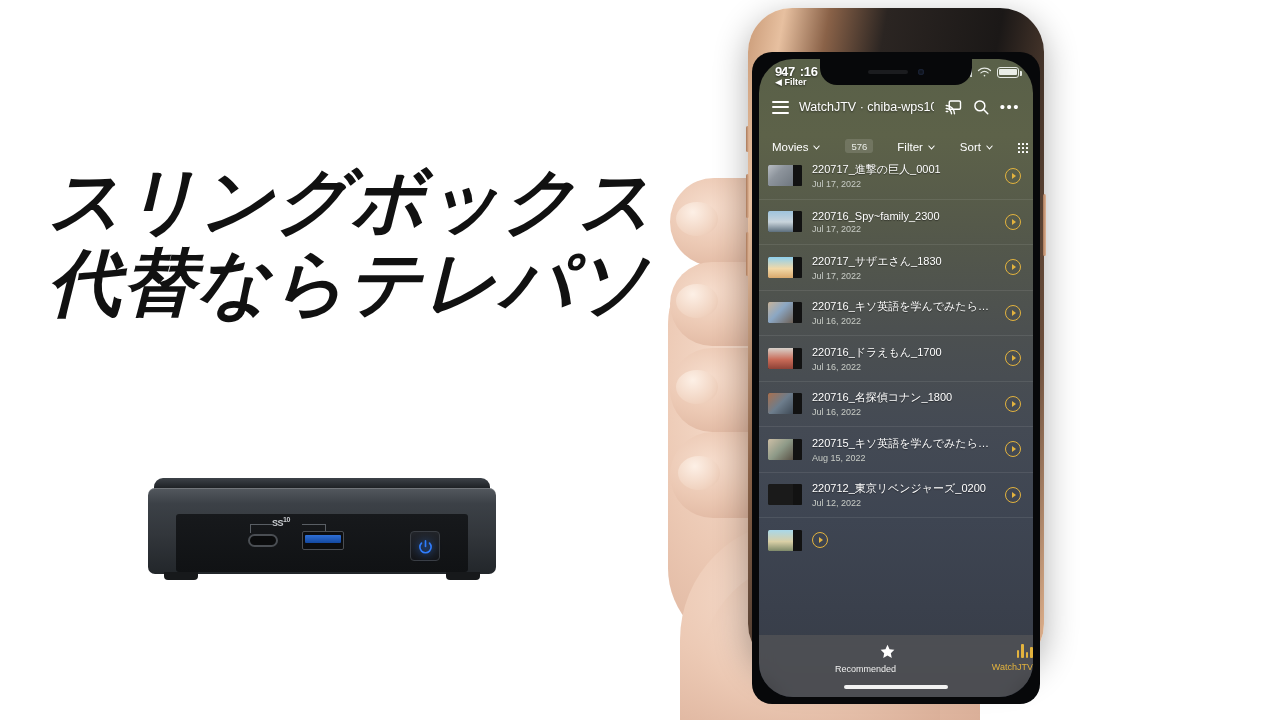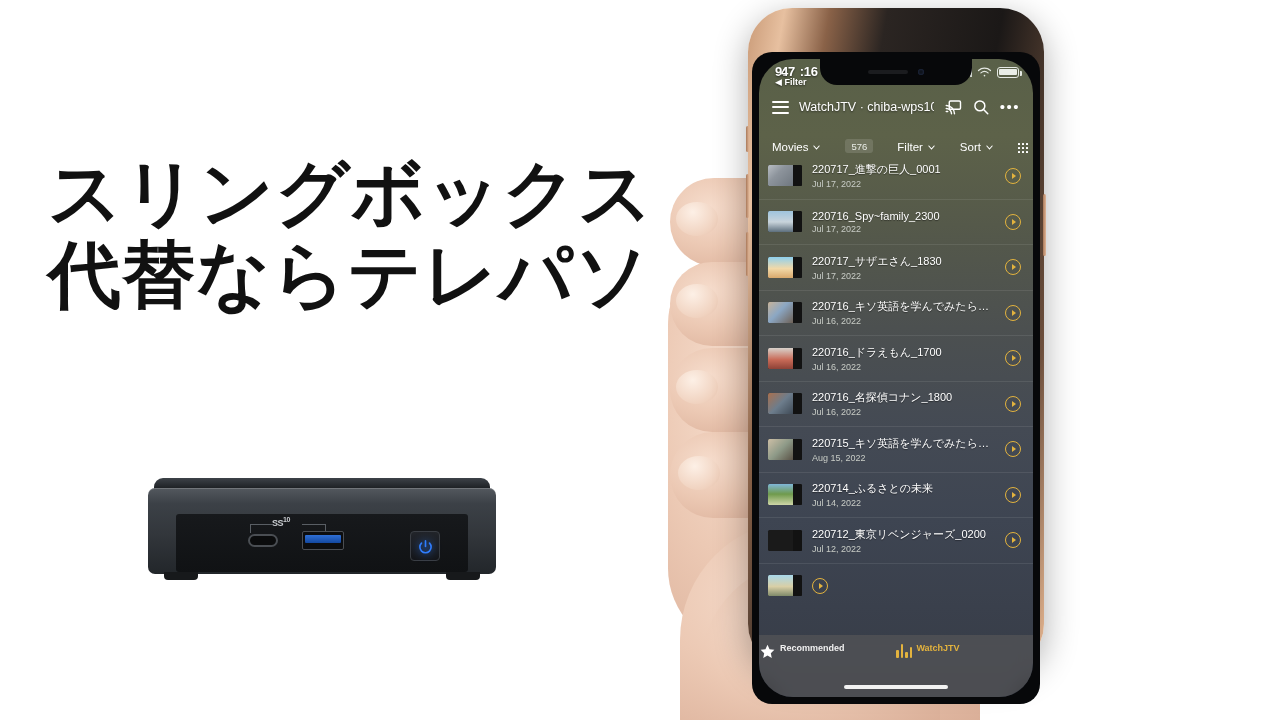--- a/index.html
+++ b/index.html
@@ -6,24 +6,25 @@
   html, body {
     width: 1280px; height: 720px;
     background: #ffffff;
     font-family: "Liberation Sans", "DejaVu Sans", sans-serif;
     overflow: hidden;
   }
   #stage { position: relative; width: 1280px; height: 720px; background: #fff; }
 
   
   #headline {
-    position: absolute; left: 48px; top: 152px; width: 640px;
+    position: absolute; left: 48px; top: 160px; width: 640px;
     color: #111; font-weight: 700;
     font-size: 73px; line-height: 1.12; letter-spacing: 1px;
     white-space: nowrap;
+    font-style: italic;
   }
   #headline .hl-line { display: block; }
 
   
   #minipc { position: absolute; left: 148px; top: 478px; width: 348px; height: 108px; }
   .pc-lid {
     position: absolute; left: 6px; top: 0; width: 336px; height: 16px;
     background: linear-gradient(180deg,#3d4248 0%, #1d2024 65%, #15181b 100%);
     border-radius: 9px 9px 3px 3px;
   }
@@ -229,21 +230,21 @@
   }
   .row.partial { opacity:.96; }
 
   
   #tabbar {
     position:absolute; left:0; right:0; bottom:0; height:62px;
     background: rgba(84,84,88,.72);
     backdrop-filter: blur(8px);
     display:flex; align-items:flex-start; padding-top:8px; z-index:6;
   }
-  .tab { flex:1; display:flex; align-items:flex-start; gap:4px; cursor:pointer;font-weight:bold; }
+  .tab { flex:1; display:flex; flex-direction:column; align-items:flex-end; gap:4px; cursor:pointer; }
   .tab .tlabel { font-size:9px; }
   .tab.inactive .tlabel { color:#f0f0f0; }
   .tab.active .tlabel { color:#e3b33e; }
   .star { width:17px; height:17px; color:#fff; }
   .bars { display:flex; align-items:flex-end; gap:2px; height:15px; }
   .bars i { display:block; width:2.6px; background:#e3b33e; border-radius:1px; }
   .bars i:nth-child(1){height:8px} .bars i:nth-child(2){height:14px}
   .bars i:nth-child(3){height:6px} .bars i:nth-child(4){height:11px}
   #home-indicator {
     position:absolute; left:50%; transform:translateX(-50%); bottom:8px;
@@ -468,31 +469,20 @@
                 <div class="blk"></div>
               </div>
               <div class="rowtext">
                 <div class="rowtitle">220715_キソ英語を学んでみたら世界…</div>
                 <div class="rowdate">Aug 15, 2022</div>
               </div>
               <div class="playbtn"></div>
             </div>
             <div class="row">
               <div class="thumb">
-                <div class="img" style="background: linear-gradient(rgb(127, 183, 216) 0%, rgb(111, 154, 76) 48%, rgb(207, 214, 168) 100%);"></div>
-                <div class="blk"></div>
-              </div>
-              <div class="rowtext">
-                <div class="rowtitle">220714_ふるさとの未来</div>
-                <div class="rowdate">Jul 14, 2022</div>
-              </div>
-              <div class="playbtn"></div>
-            </div>
-            <div class="row">
-              <div class="thumb">
                 <div class="img"></div>
                 <div class="blk"></div>
               </div>
               <div class="rowtext">
                 <div class="rowtitle">220712_東京リベンジャーズ_0200</div>
                 <div class="rowdate">Jul 12, 2022</div>
               </div>
               <div class="playbtn"></div>
             </div>
             <div class="row">

